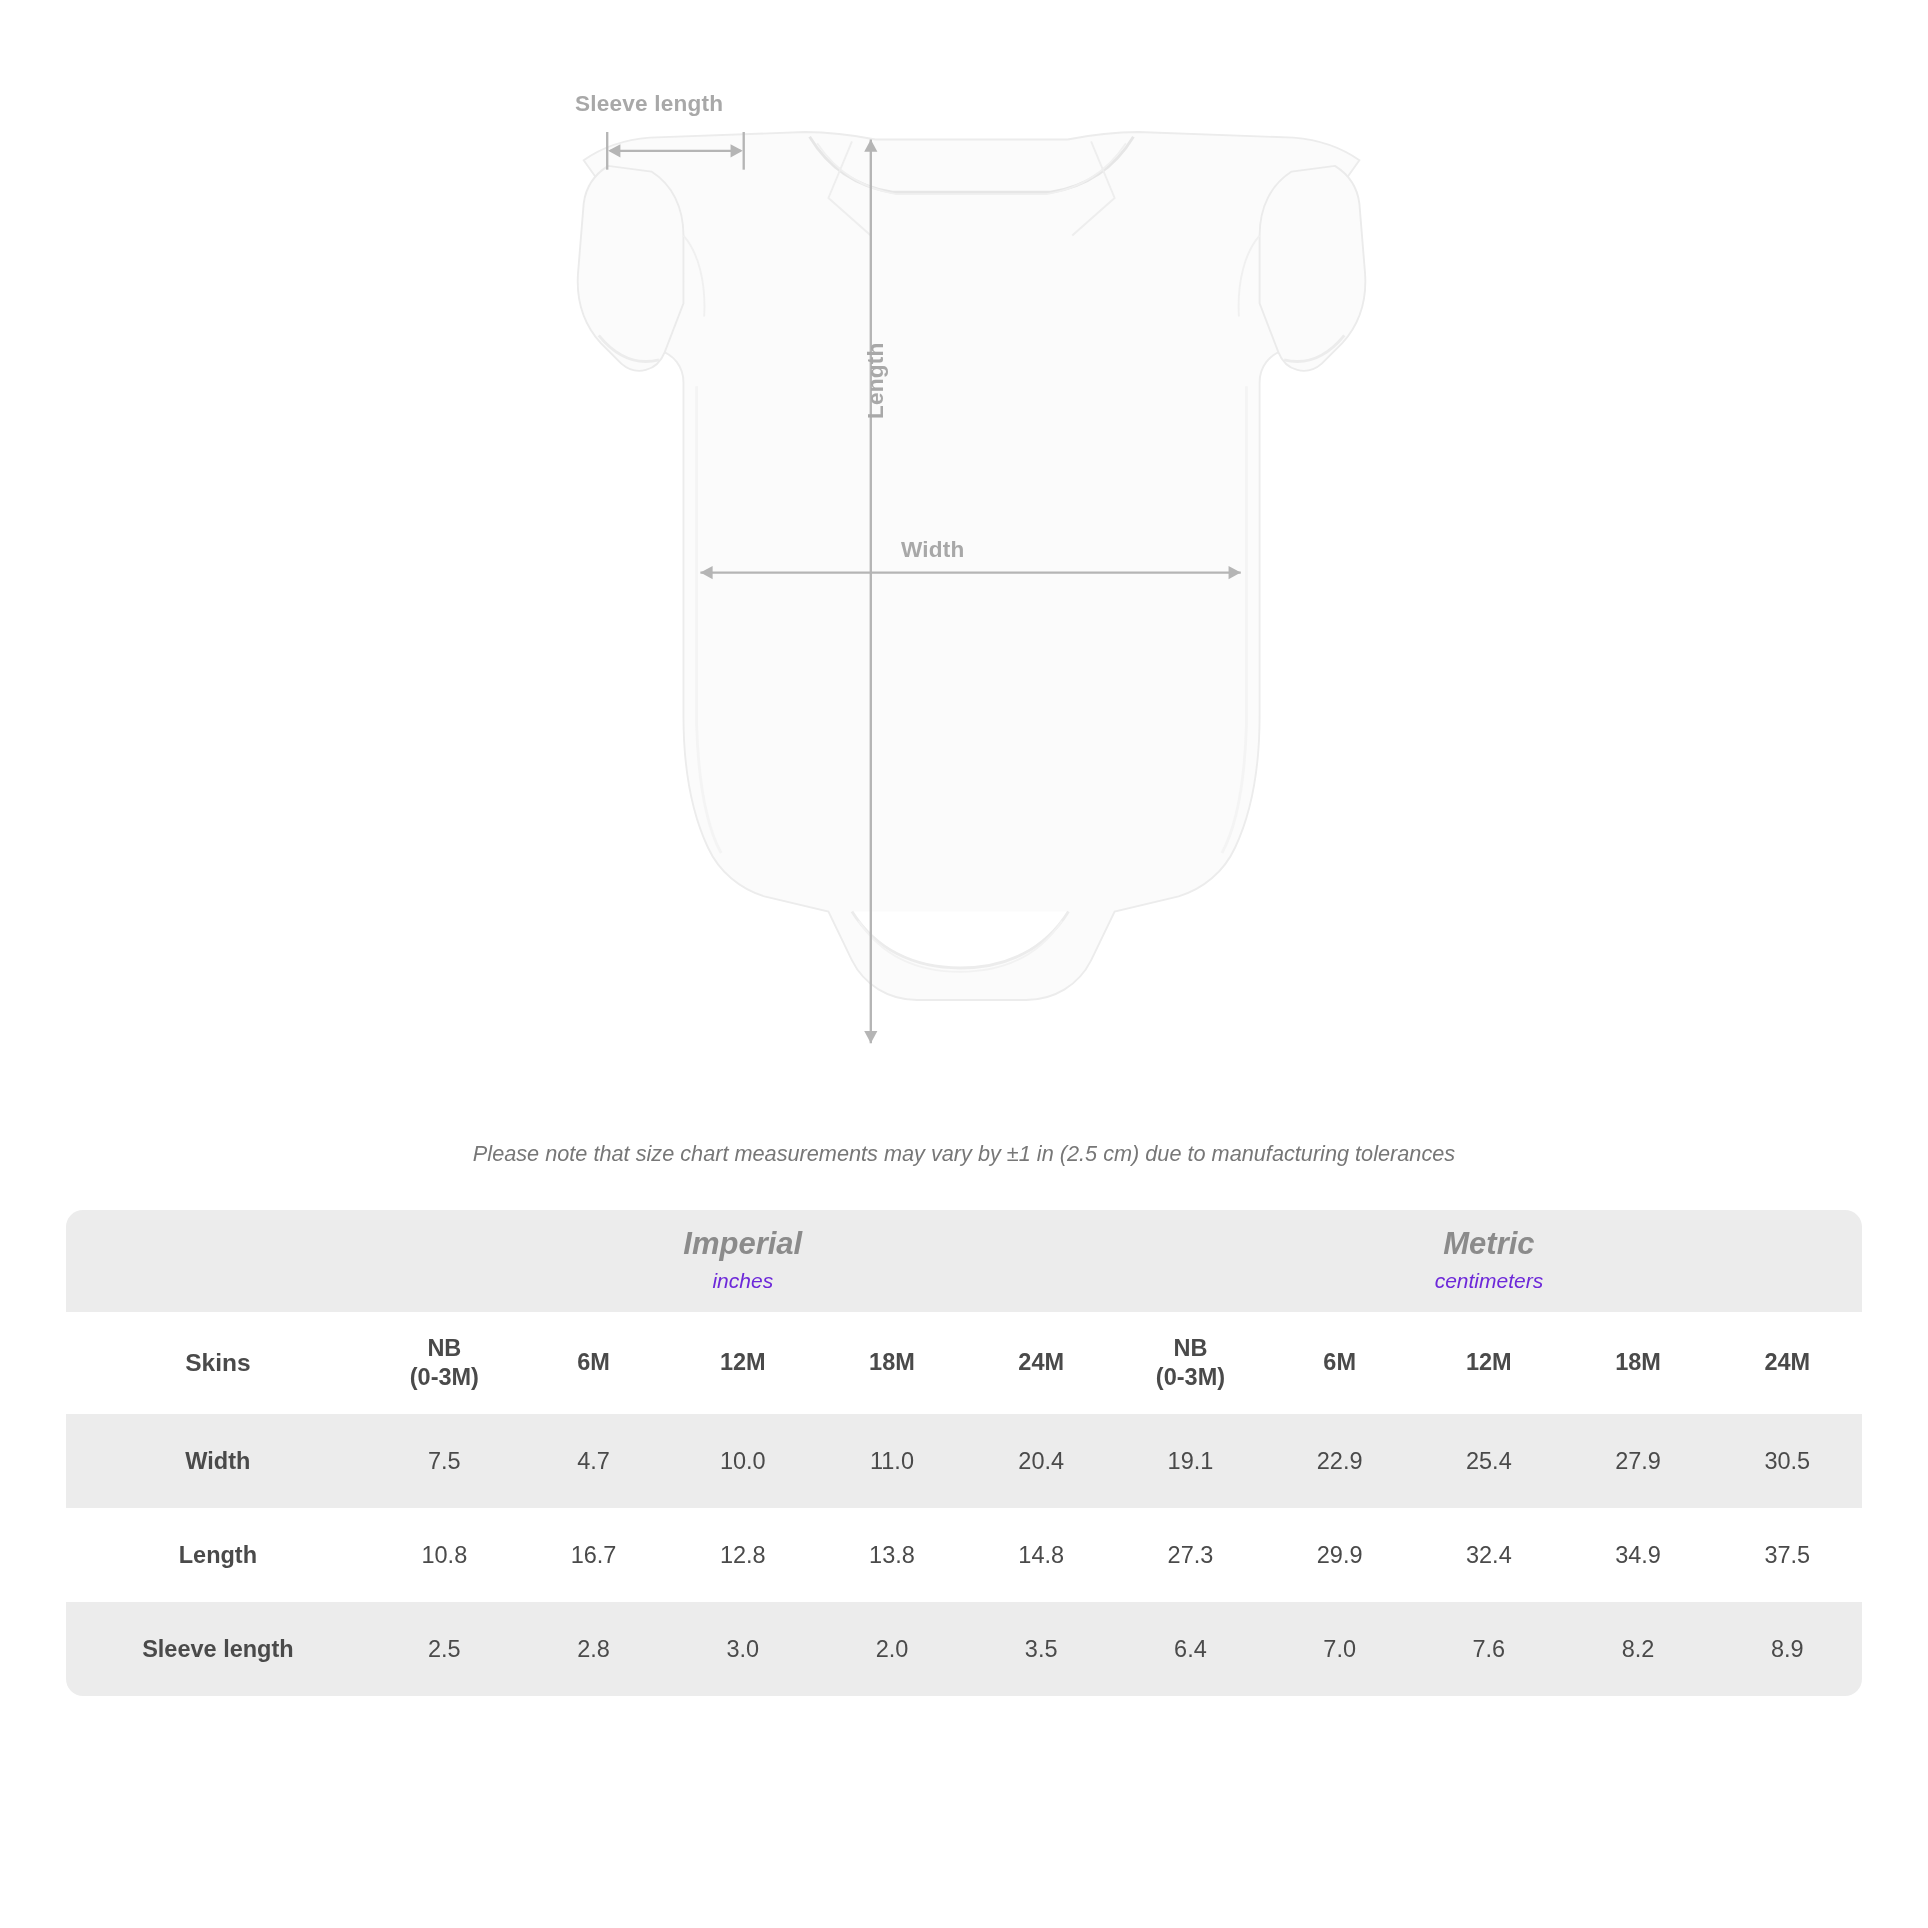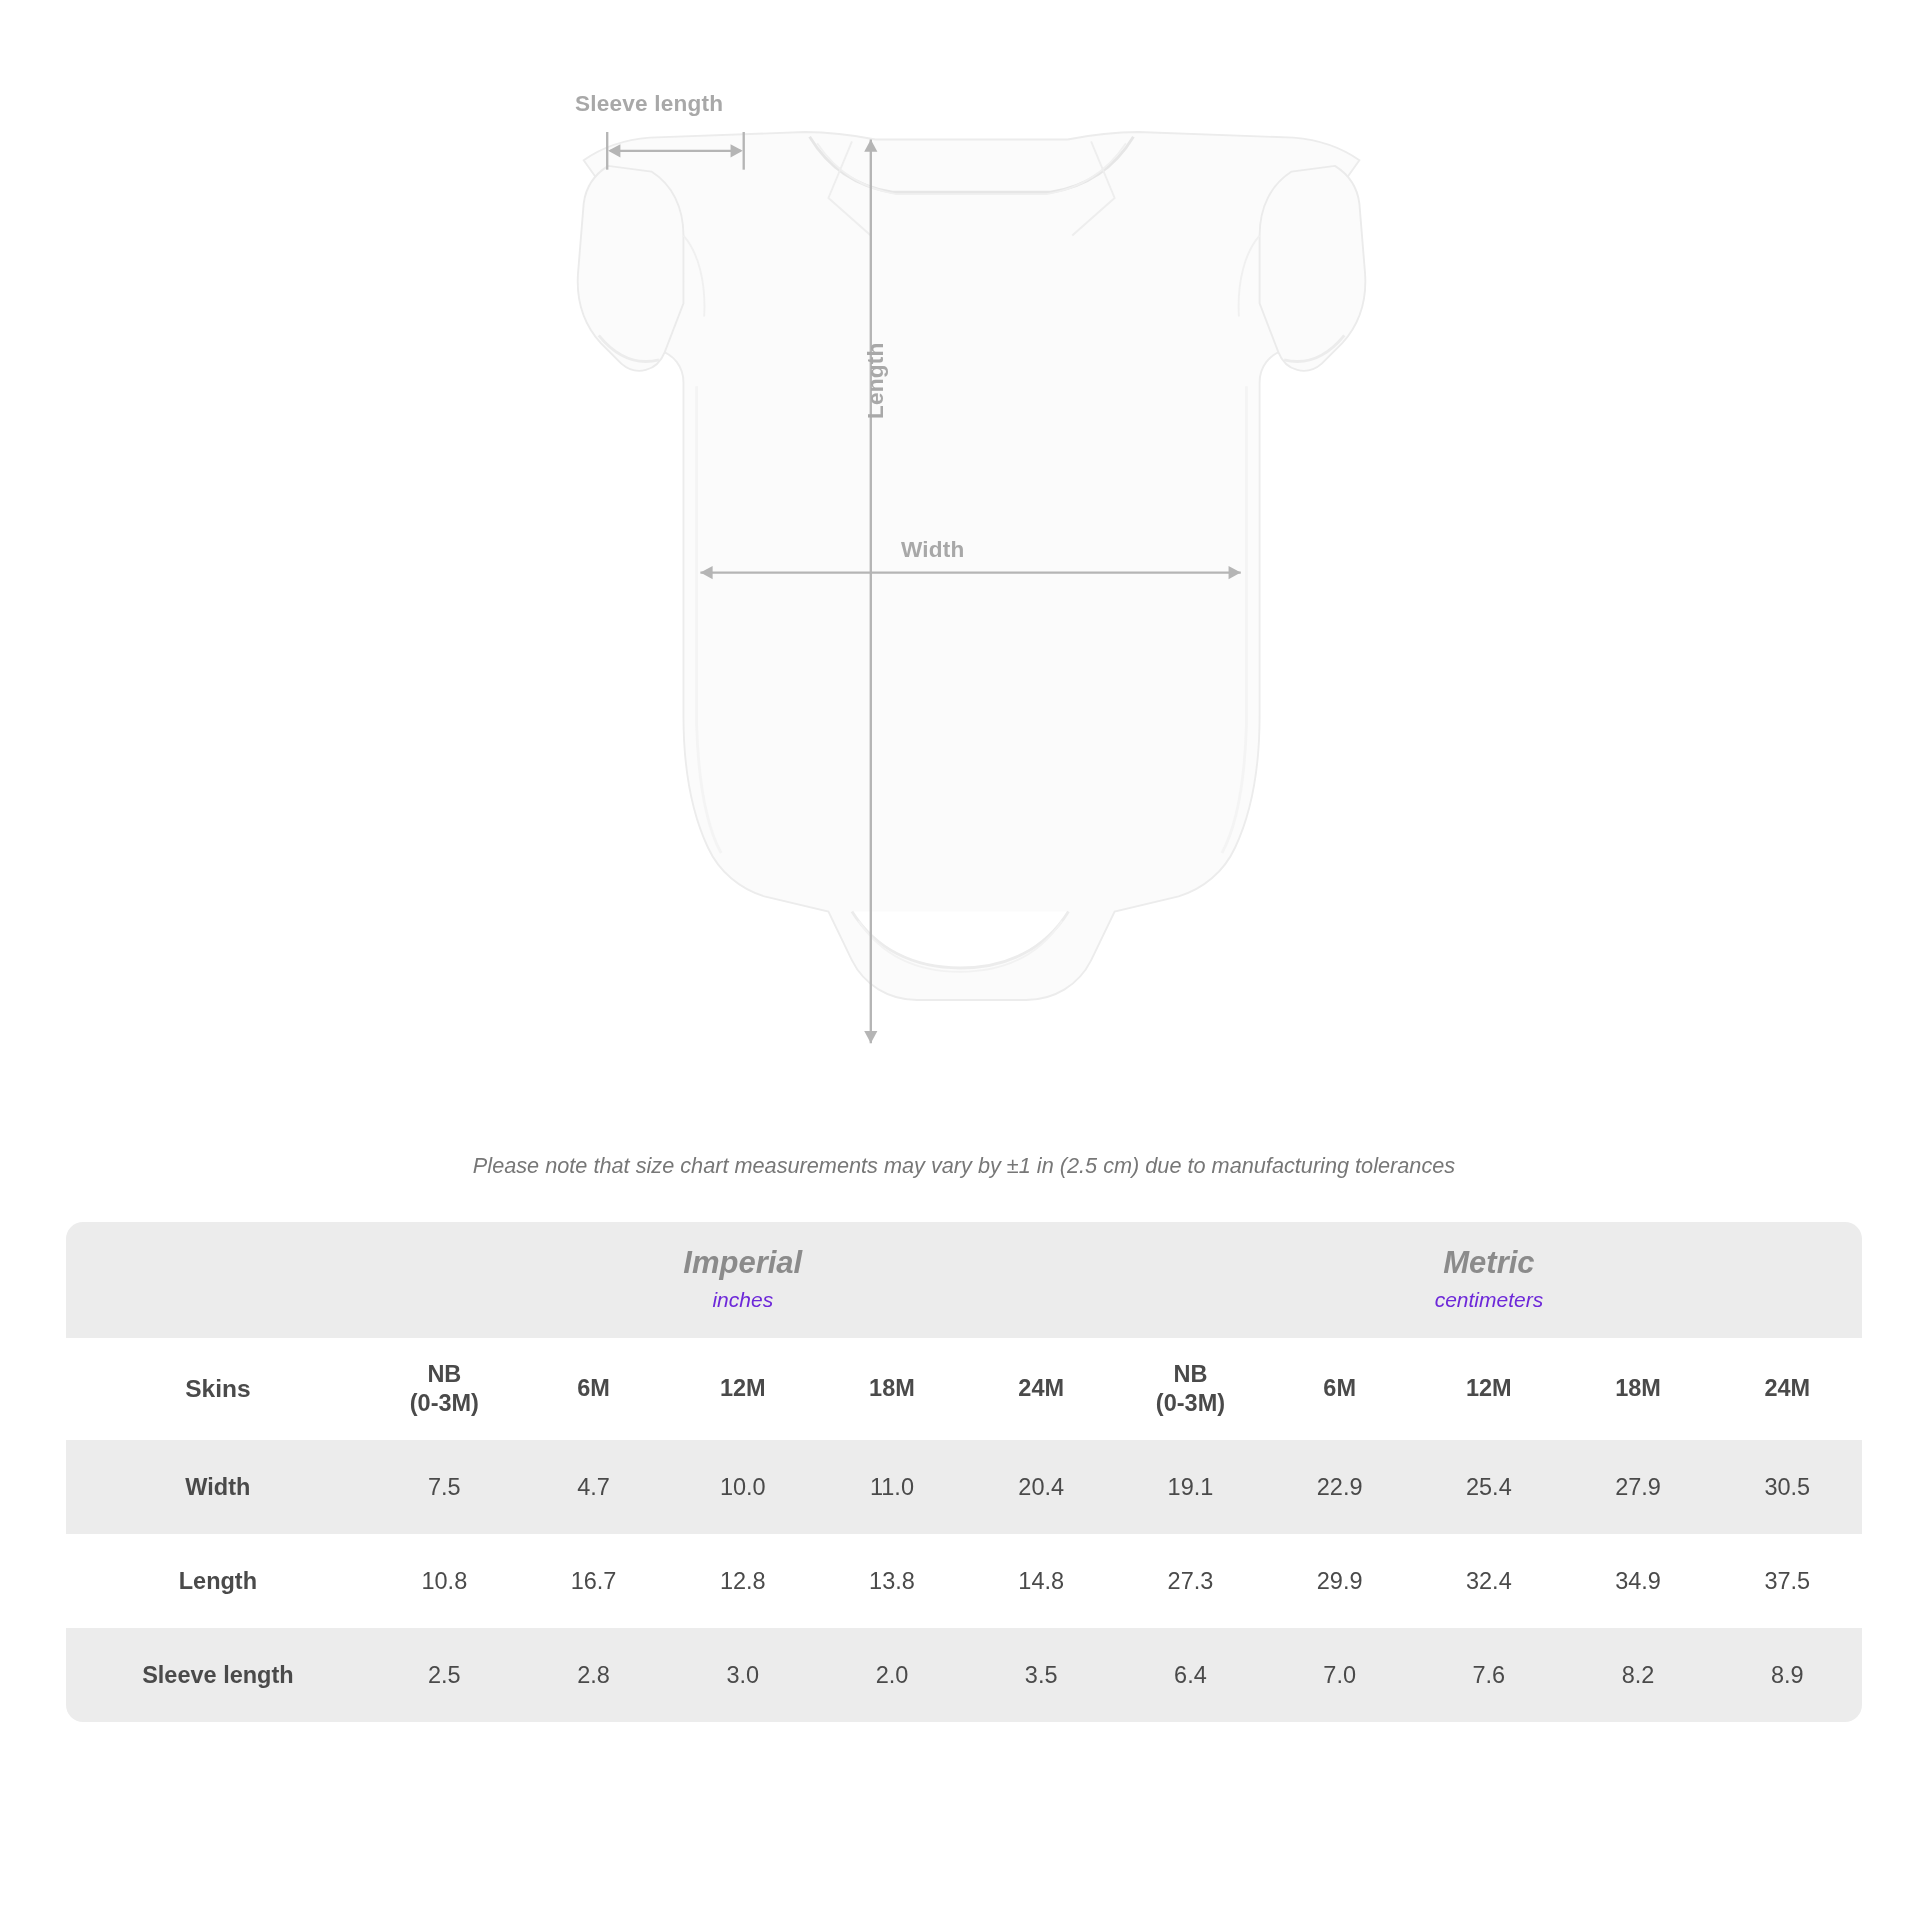--- a/index.html
+++ b/index.html
@@ -61,21 +61,21 @@
     color: #3d3d3d;
     margin: 0;
     padding-top: 3.8px;
     letter-spacing: -0.2px;
   }
   .chart-subtitle {
     text-align: center;
     font-size: 21.7px;
     font-style: italic;
     color: #777777;
-    margin: 16px;
+    margin: 4px;
     padding-top: 21px;
   }
 
   
   .table-wrap {
     margin: 43px 66px 0 66px;
     border-radius: 17px;
     overflow: hidden;
   }
   table.size-table {
@@ -86,21 +86,21 @@
   table.size-table td, table.size-table th {
     text-align: center;
     vertical-align: middle;
     font-size: 23.5px;
     color: #4a4a4a;
     border: none;
     padding: 0;
   }
   .unit-row td {
     background: #ececec;
-    height: 116px;
+    height: 102px;
   }
   .unit-row td.corner { background: #ececec; }
   .unit-sys {
     font-size: 31px;
     font-weight: bold;
     font-style: italic;
     color: #8b8b8b;
     line-height: 1.25;
   }
   .unit-sub {

